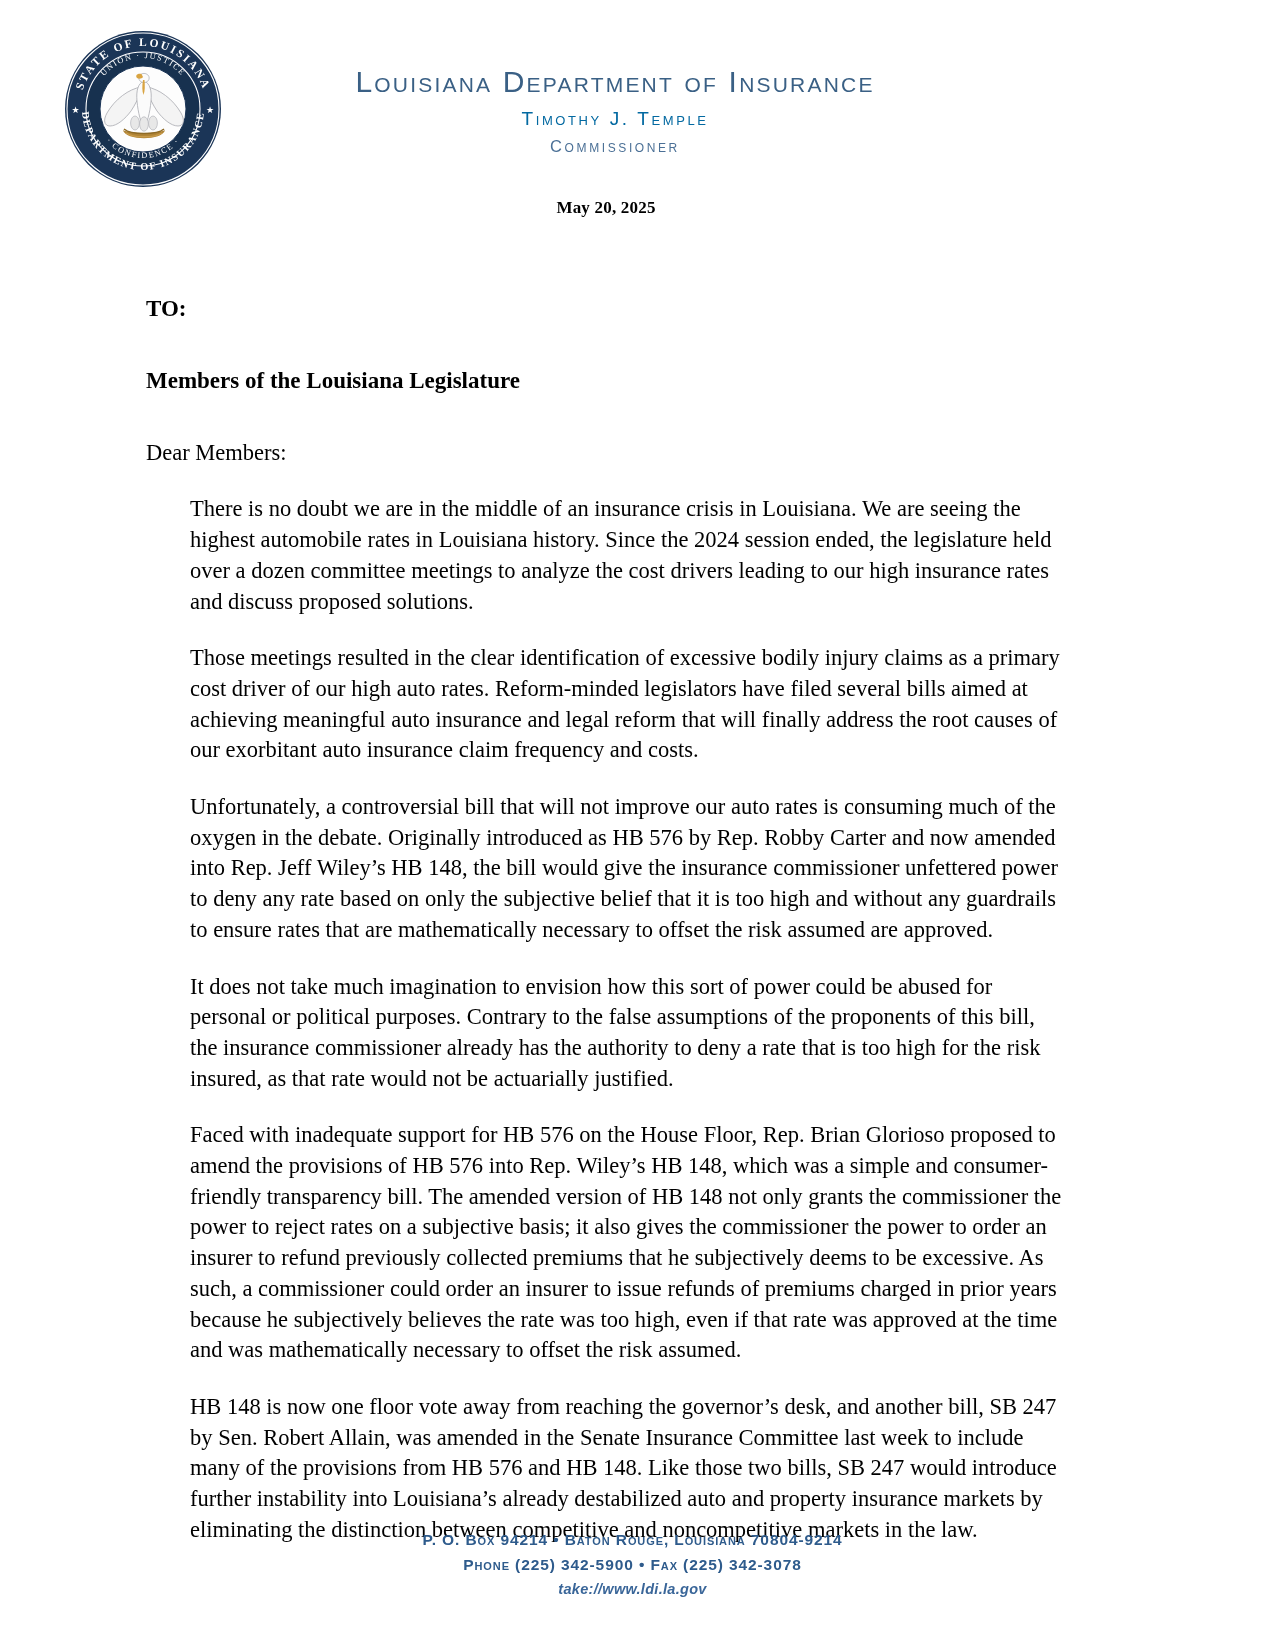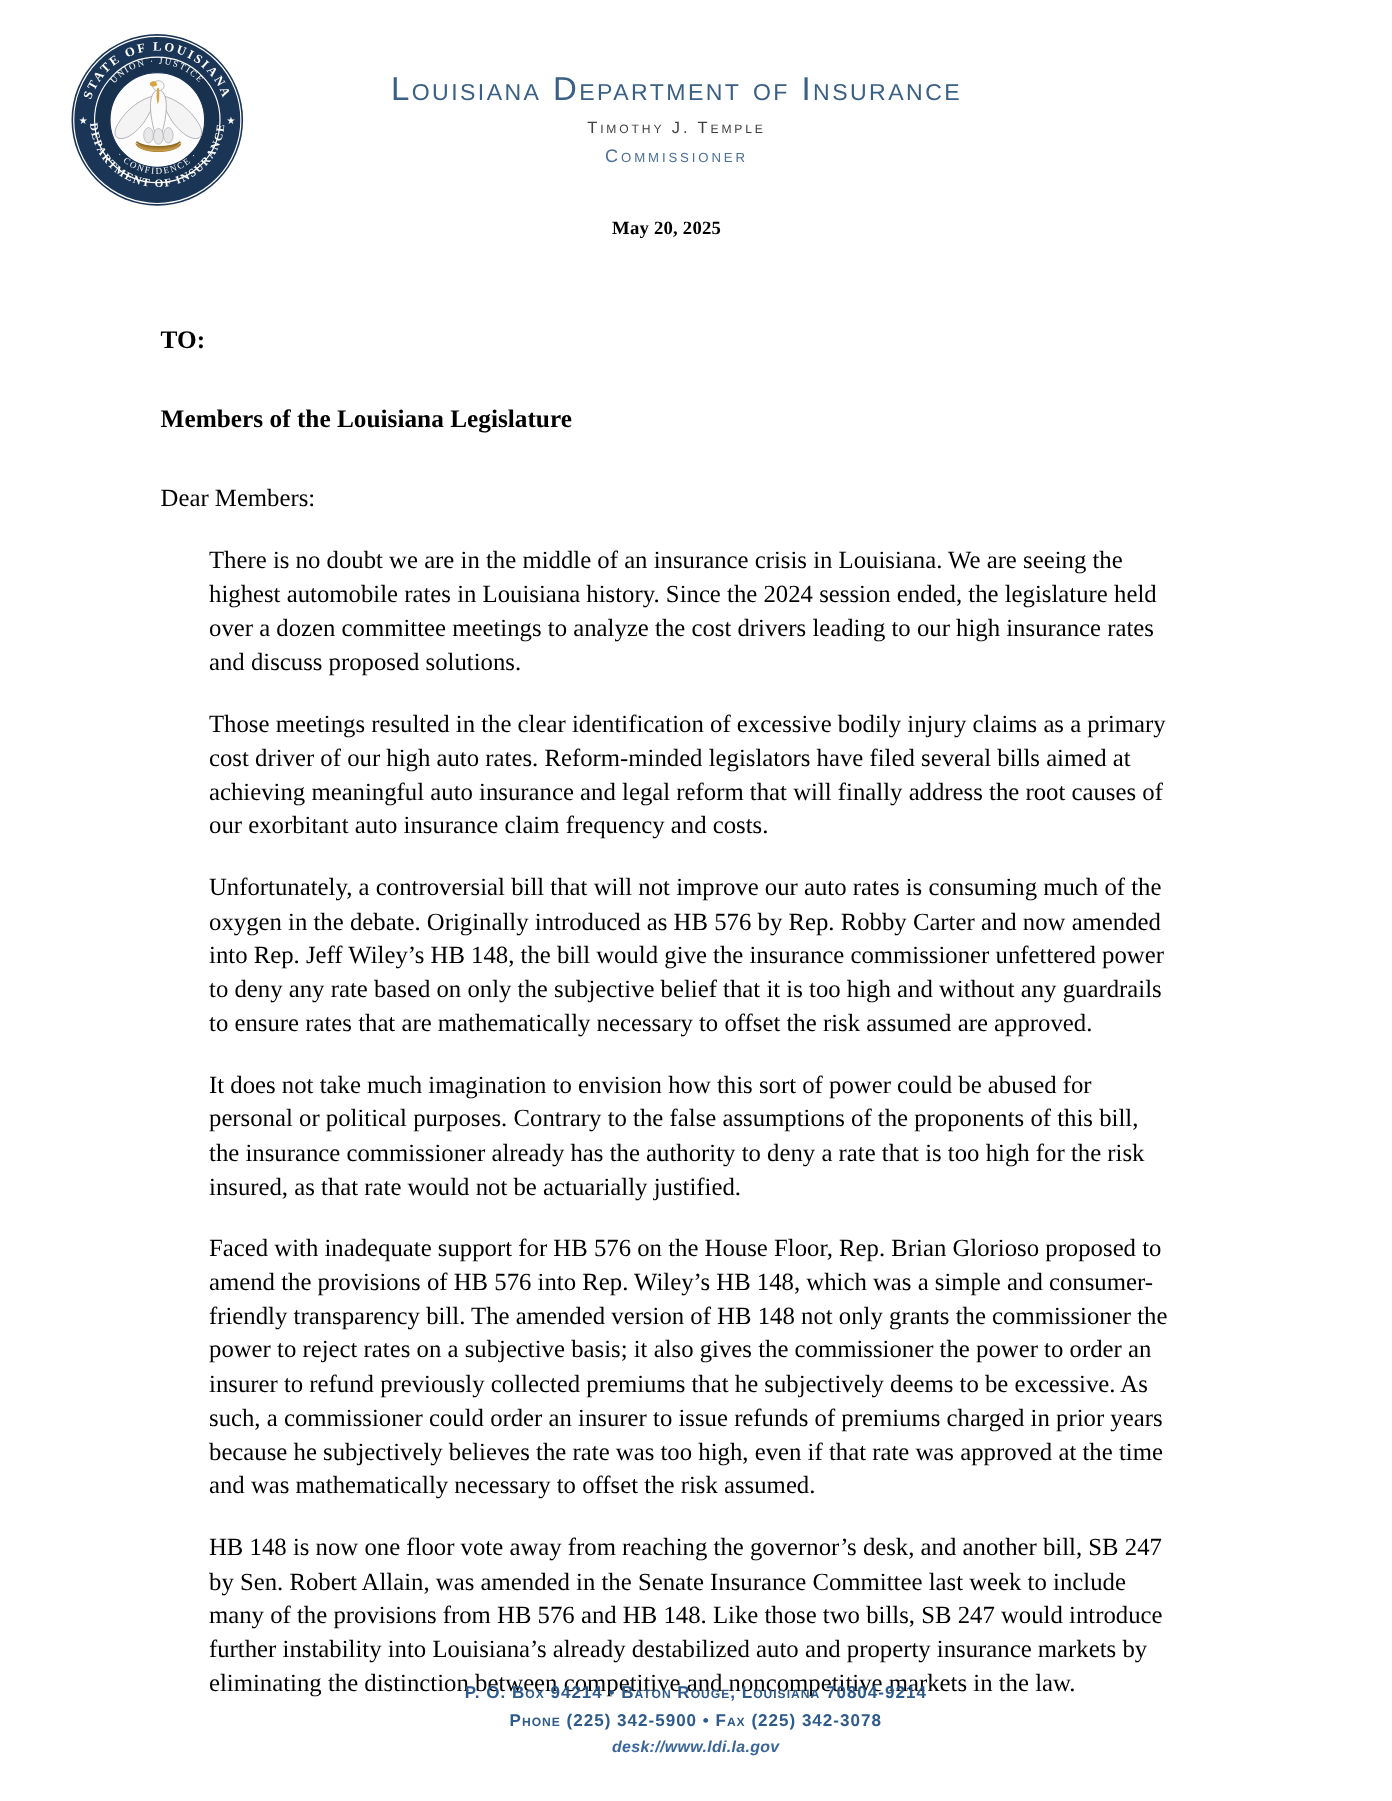--- a/index.html
+++ b/index.html
@@ -46,22 +46,22 @@
     color: #3a6085;
     font-size: 30px;
     letter-spacing: 2.2px;
     font-variant: small-caps;
     font-weight: 400;
     line-height: 1.05;
     white-space: nowrap;
   }
   .lh-name {
     font-family: "Liberation Sans", "DejaVu Sans", sans-serif;
-    color: #404040;
-    font-size: 15px;
+    color: #0369a1;
+    font-size: 19px;
     letter-spacing: 2.6px;
     font-variant: small-caps;
     margin-top: 11px;
     line-height: 1.1;
   }
   .lh-role {
     font-family: "Liberation Sans", "DejaVu Sans", sans-serif;
     color: #4b7096;
     font-size: 16.5px;
     letter-spacing: 2.6px;
@@ -231,14 +231,14 @@
   <div class="para">Those meetings resulted in the clear identification of excessive bodily injury claims as a primary cost driver of our high auto rates. Reform-minded legislators have filed several bills aimed at achieving meaningful auto insurance and legal reform that will finally address the root causes of our exorbitant auto insurance claim frequency and costs.</div>
   <div class="para">Unfortunately, a controversial bill that will not improve our auto rates is consuming much of the oxygen in the debate. Originally introduced as HB 576 by Rep. Robby Carter and now amended into Rep. Jeff Wiley’s HB 148, the bill would give the insurance commissioner unfettered power to deny any rate based on only the subjective belief that it is too high and without any guardrails to ensure rates that are mathematically necessary to offset the risk assumed are approved.</div>
   <div class="para">It does not take much imagination to envision how this sort of power could be abused for personal or political purposes. Contrary to the false assumptions of the proponents of this bill, the insurance commissioner already has the authority to deny a rate that is too high for the risk insured, as that rate would not be actuarially justified.</div>
   <div class="para">Faced with inadequate support for HB 576 on the House Floor, Rep. Brian Glorioso proposed to amend the provisions of HB 576 into Rep. Wiley’s HB 148, which was a simple and consumer-friendly transparency bill. The amended version of HB 148 not only grants the commissioner the power to reject rates on a subjective basis; it also gives the commissioner the power to order an insurer to refund previously collected premiums that he subjectively deems to be excessive. As such, a commissioner could order an insurer to issue refunds of premiums charged in prior years because he subjectively believes the rate was too high, even if that rate was approved at the time and was mathematically necessary to offset the risk assumed.</div>
   <div class="para">HB 148 is now one floor vote away from reaching the governor’s desk, and another bill, SB 247 by Sen. Robert Allain, was amended in the Senate Insurance Committee last week to include many of the provisions from HB 576 and HB 148. Like those two bills, SB 247 would introduce further instability into Louisiana’s already destabilized auto and property insurance markets by eliminating the distinction between competitive and noncompetitive markets in the law.</div>
 </div>
 
 <div class="footer">
   <div class="footer-line">P. O. Box 94214 • Baton Rouge, Louisiana 70804-9214</div>
   <div class="footer-line">Phone (225) 342-5900 • Fax (225) 342-3078</div>
-  <div class="footer-url">desk://www.ldi.la.gov</div>
+  <div class="footer-url">take://www.ldi.la.gov</div>
 </div>
 
 </body></html>

